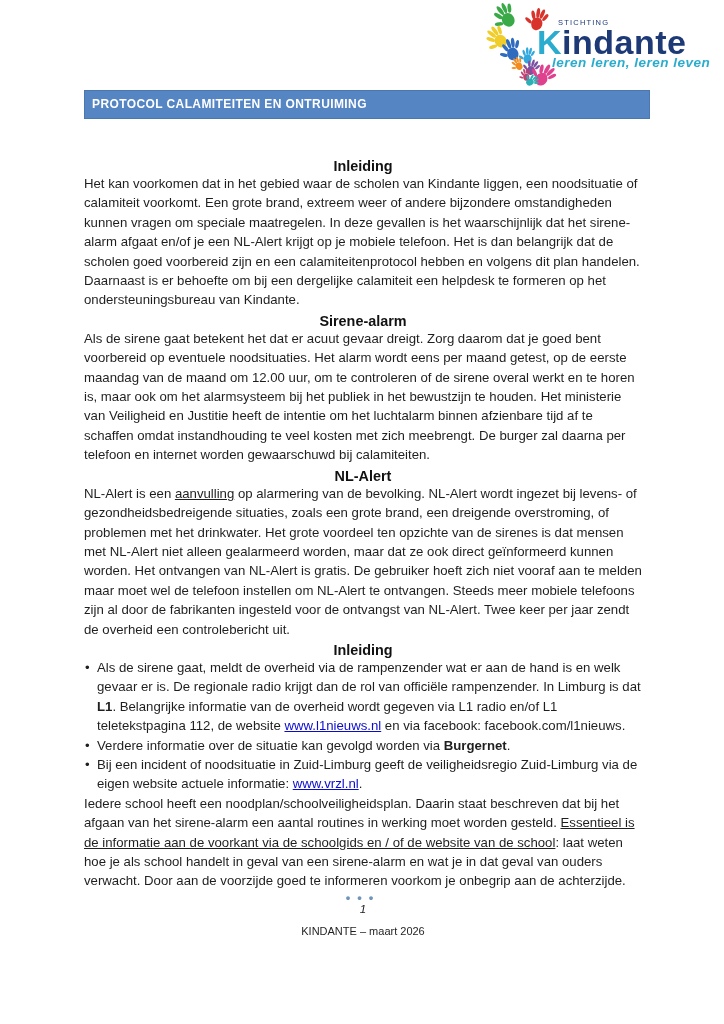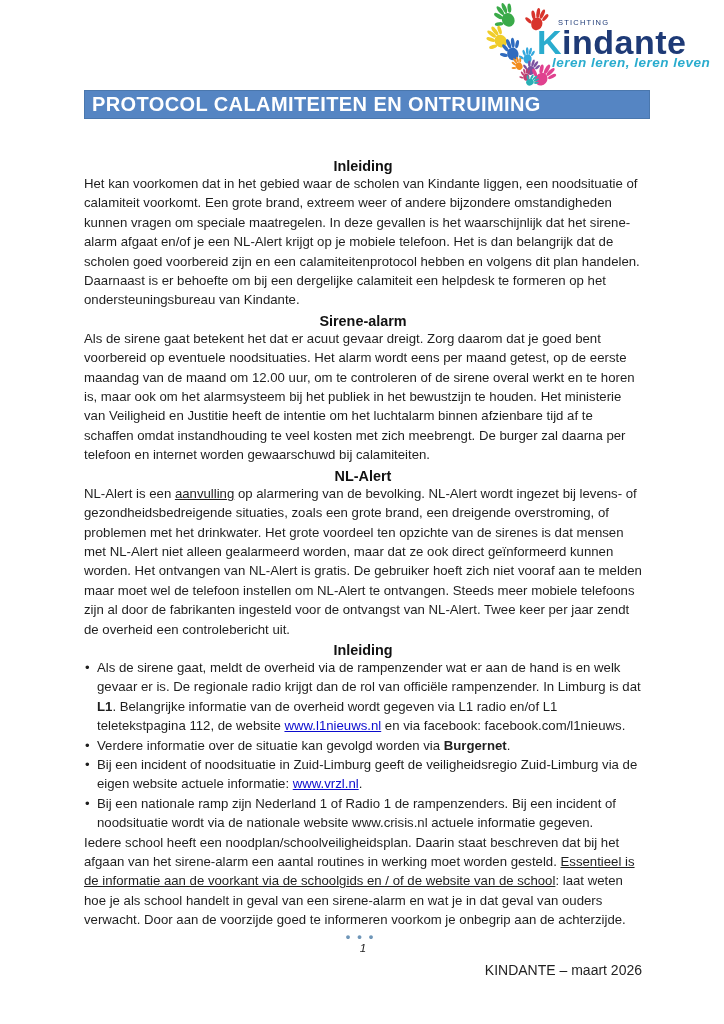--- a/index.html
+++ b/index.html
@@ -27,21 +27,21 @@
     position:absolute; left:70px; top:53px;
     font-size:13.5px; font-style:italic; font-weight:bold;
     color:var(--cyan,#2aacce); letter-spacing:0.5px; white-space:nowrap;
   }
 
   
   .titlebar {
     position:absolute; left:84px; top:90px; width:557px; height:27px;
     background:var(--title-bar-bg,#5585c3);
     border:1px solid var(--title-bar-border,#4a77ad);
-    color:#ffffff; font-size:20px; font-weight:bold;
+    color:#ffffff; font-size:12px; font-weight:bold;
     line-height:27px; padding-left:7px; letter-spacing:0.4px;
     box-sizing:content-box;
   }
 
   
   .content {
     position:absolute; left:84px; top:159px; width:558px;
     font-size:13.2px; line-height:19.4px;
   }
   h2 {
@@ -65,21 +65,21 @@
     margin-top:2px; text-align:center;
     color:var(--footer-dots,#6f96b8);
     font-size:13px; font-weight:bold; letter-spacing:7px;
     line-height:10px;
   }
   .footer-page {
     text-align:center; font-size:11.5px; font-style:italic;
     line-height:13px; color:#222;
   }
   .footer-credit {
-    margin-top:6px; text-align:right; font-size:14px; color:#1f1f1f;
+    margin-top:6px; text-align:center; font-size:11px; color:#1f1f1f;
   }
 </style>
 </head>
 <body>
 
 <div class="page">
 
   <div class="logo">
     <svg width="115" height="88" viewBox="0 0 115 88">
       <defs>
@@ -121,21 +121,20 @@
     <p>Als de sirene gaat betekent het dat er acuut gevaar dreigt. Zorg daarom dat je goed bent voorbereid op eventuele noodsituaties. Het alarm wordt eens per maand getest, op de eerste maandag van de maand om 12.00 uur, om te controleren of de sirene overal werkt en te horen is, maar ook om het alarmsysteem bij het publiek in het bewustzijn te houden. Het ministerie van Veiligheid en Justitie heeft de intentie om het luchtalarm binnen afzienbare tijd af te schaffen omdat instandhouding te veel kosten met zich meebrengt. De burger zal daarna per telefoon en internet worden gewaarschuwd bij calamiteiten.</p>
 
     <h2>NL-Alert</h2>
     <p><span>NL-Alert is een </span><span class="u">aanvulling</span><span> op alarmering van de bevolking. NL-Alert wordt ingezet bij levens- of gezondheidsbedreigende situaties, zoals een grote brand, een dreigende overstroming, of problemen met het drinkwater. Het grote voordeel ten opzichte van de sirenes is dat mensen met NL-Alert niet alleen gealarmeerd worden, maar dat ze ook direct geïnformeerd kunnen worden. Het ontvangen van NL-Alert is gratis. De gebruiker hoeft zich niet vooraf aan te melden maar moet wel de telefoon instellen om NL-Alert te ontvangen. Steeds meer mobiele telefoons zijn al door de fabrikanten ingesteld voor de ontvangst van NL-Alert. Twee keer per jaar zendt de overheid een controlebericht uit.</span></p>
 
     <h2>Inleiding</h2>
     <ul class="bullets">
       <li><span>Als de sirene gaat, meldt de overheid via de rampenzender wat er aan de hand is en welk gevaar er is. De regionale radio krijgt dan de rol van officiële rampenzender. In Limburg is dat </span><span class="b">L1</span><span>. Belangrijke informatie van de overheid wordt gegeven via L1 radio en/of L1 teletekstpagina 112, de website </span><a class="doclink">www.l1nieuws.nl</a><span> en via facebook: facebook.com/l1nieuws.</span></li>
       <li><span>Verdere informatie over de situatie kan gevolgd worden via </span><span class="b">Burgernet</span><span>.</span></li>
       <li><span>Bij een incident of noodsituatie in Zuid-Limburg geeft de veiligheidsregio Zuid-Limburg via de eigen website actuele informatie: </span><a class="doclink">www.vrzl.nl</a><span>.</span></li>
-      <li><span>Bij een nationale ramp zijn Nederland 1 of Radio 1 de rampenzenders. Bij een incident of noodsituatie wordt via de nationale website www.crisis.nl actuele informatie gegeven.</span></li>
     </ul>
 
     <p><span>Iedere school heeft een noodplan/schoolveiligheidsplan. Daarin staat beschreven dat bij het afgaan van het sirene-alarm een aantal routines in werking moet worden gesteld. </span><span class="u">Essentieel is de informatie aan de voorkant via de schoolgids en / of de website van de school</span><span>: laat weten hoe je als school handelt in geval van een sirene-alarm en wat je in dat geval van ouders verwacht. Door aan de voorzijde goed te informeren voorkom je onbegrip aan de achterzijde.</span></p>
 
     <div class="footer-dots">•••</div>
     <div class="footer-page">1</div>
     <div class="footer-credit">KINDANTE – maart 2026</div>
 
   </div>
 </div>

